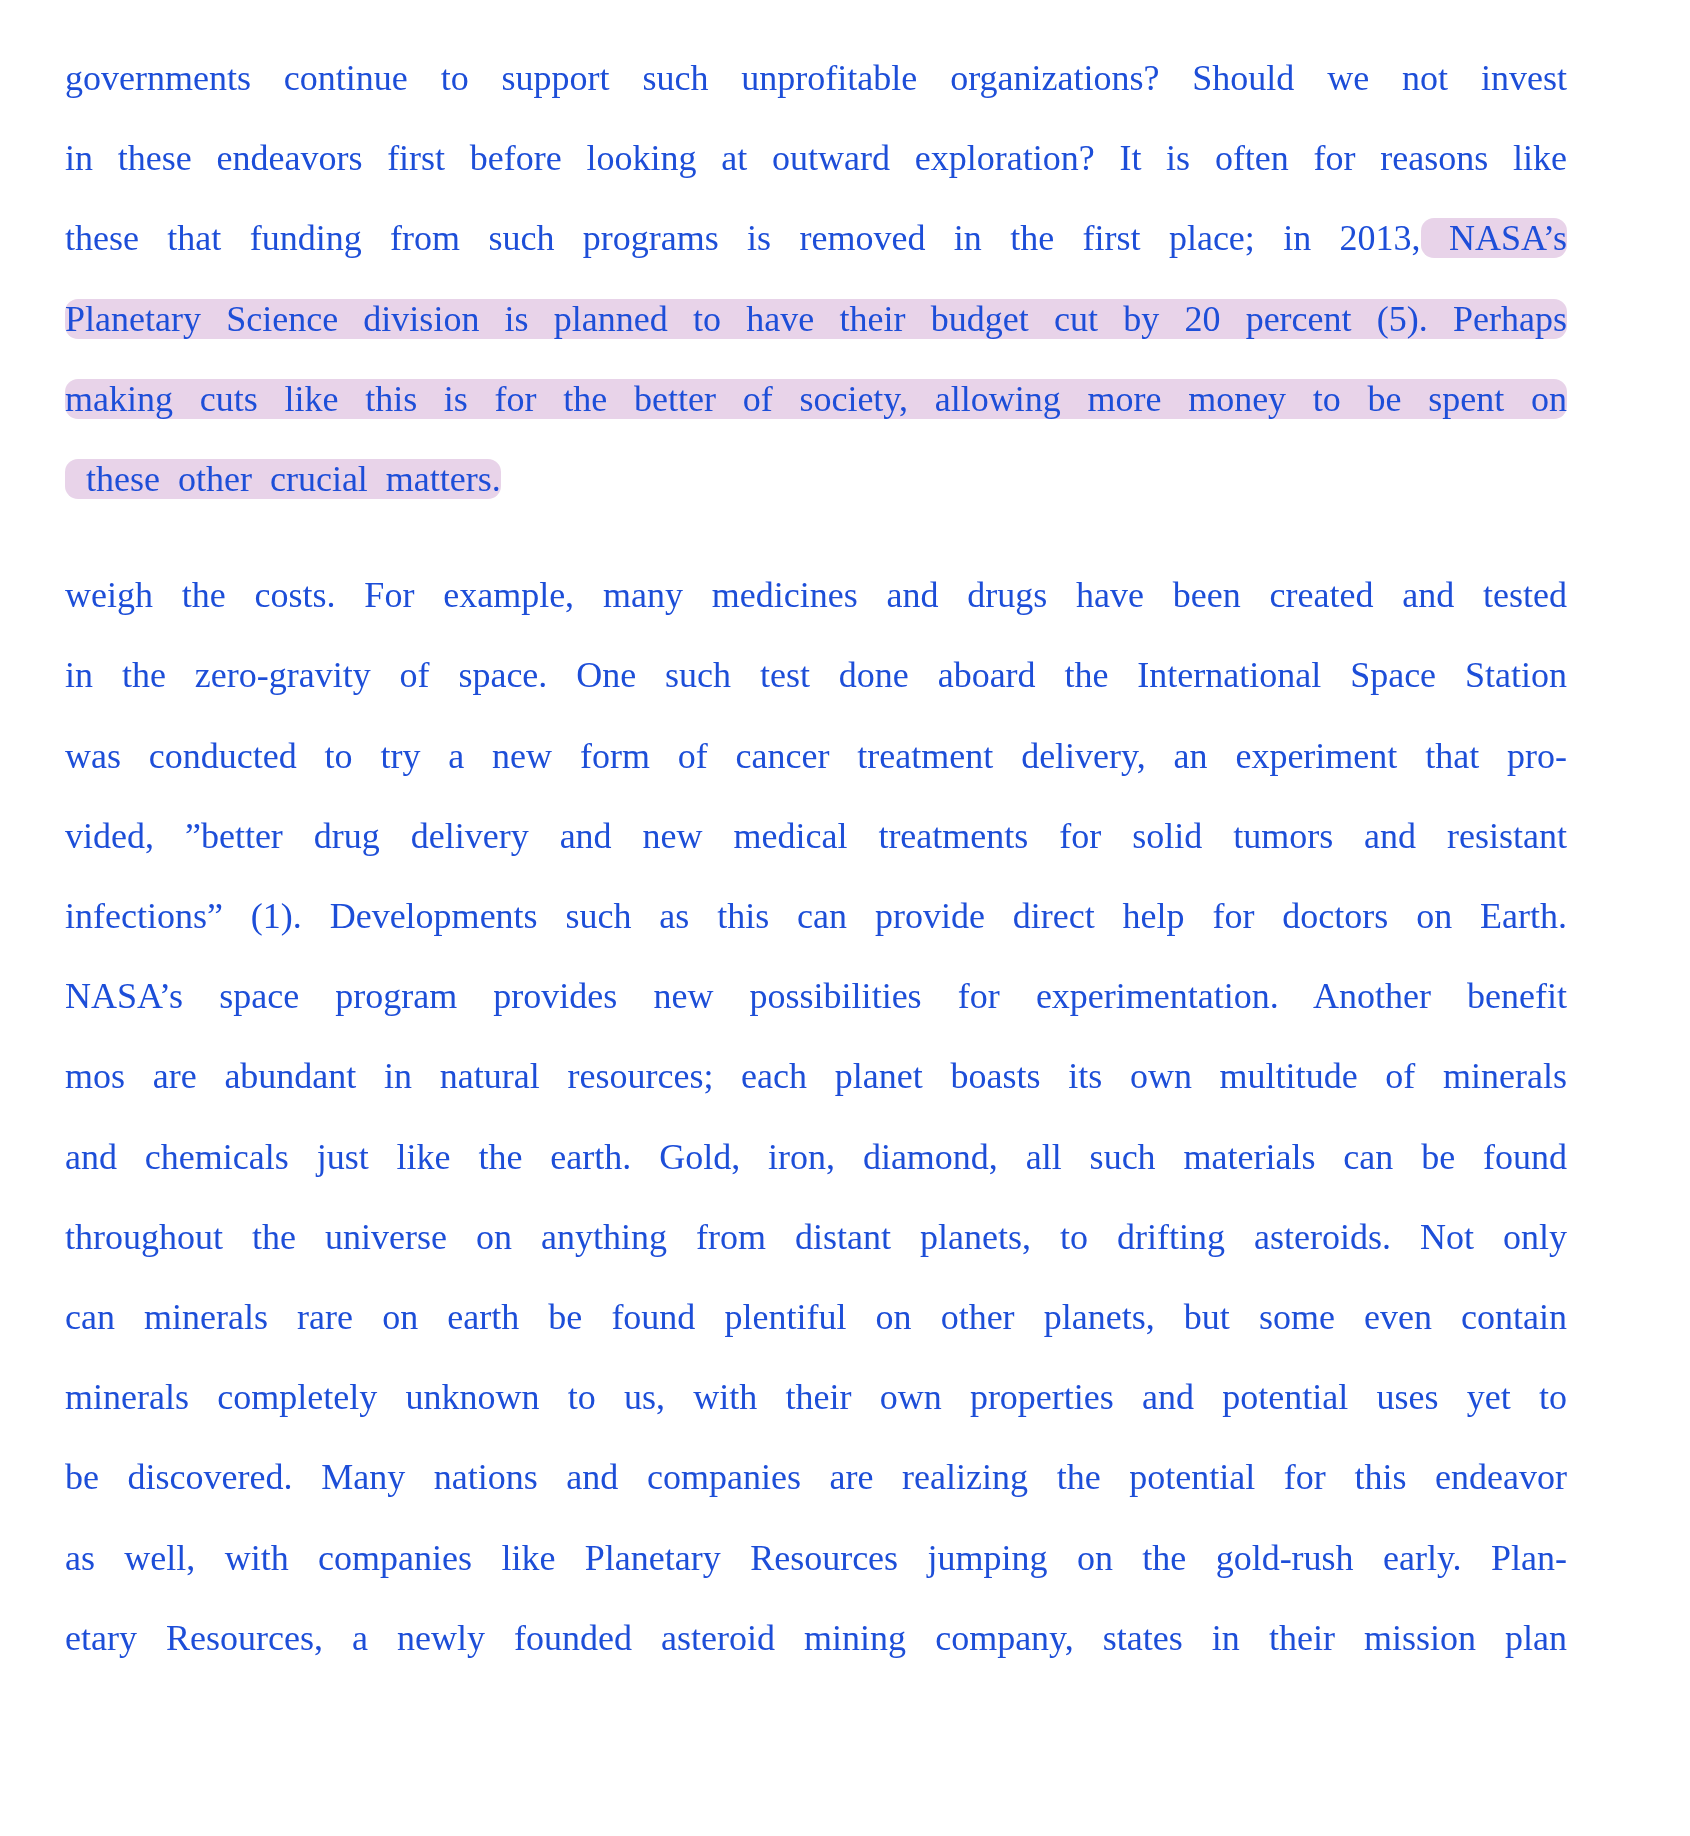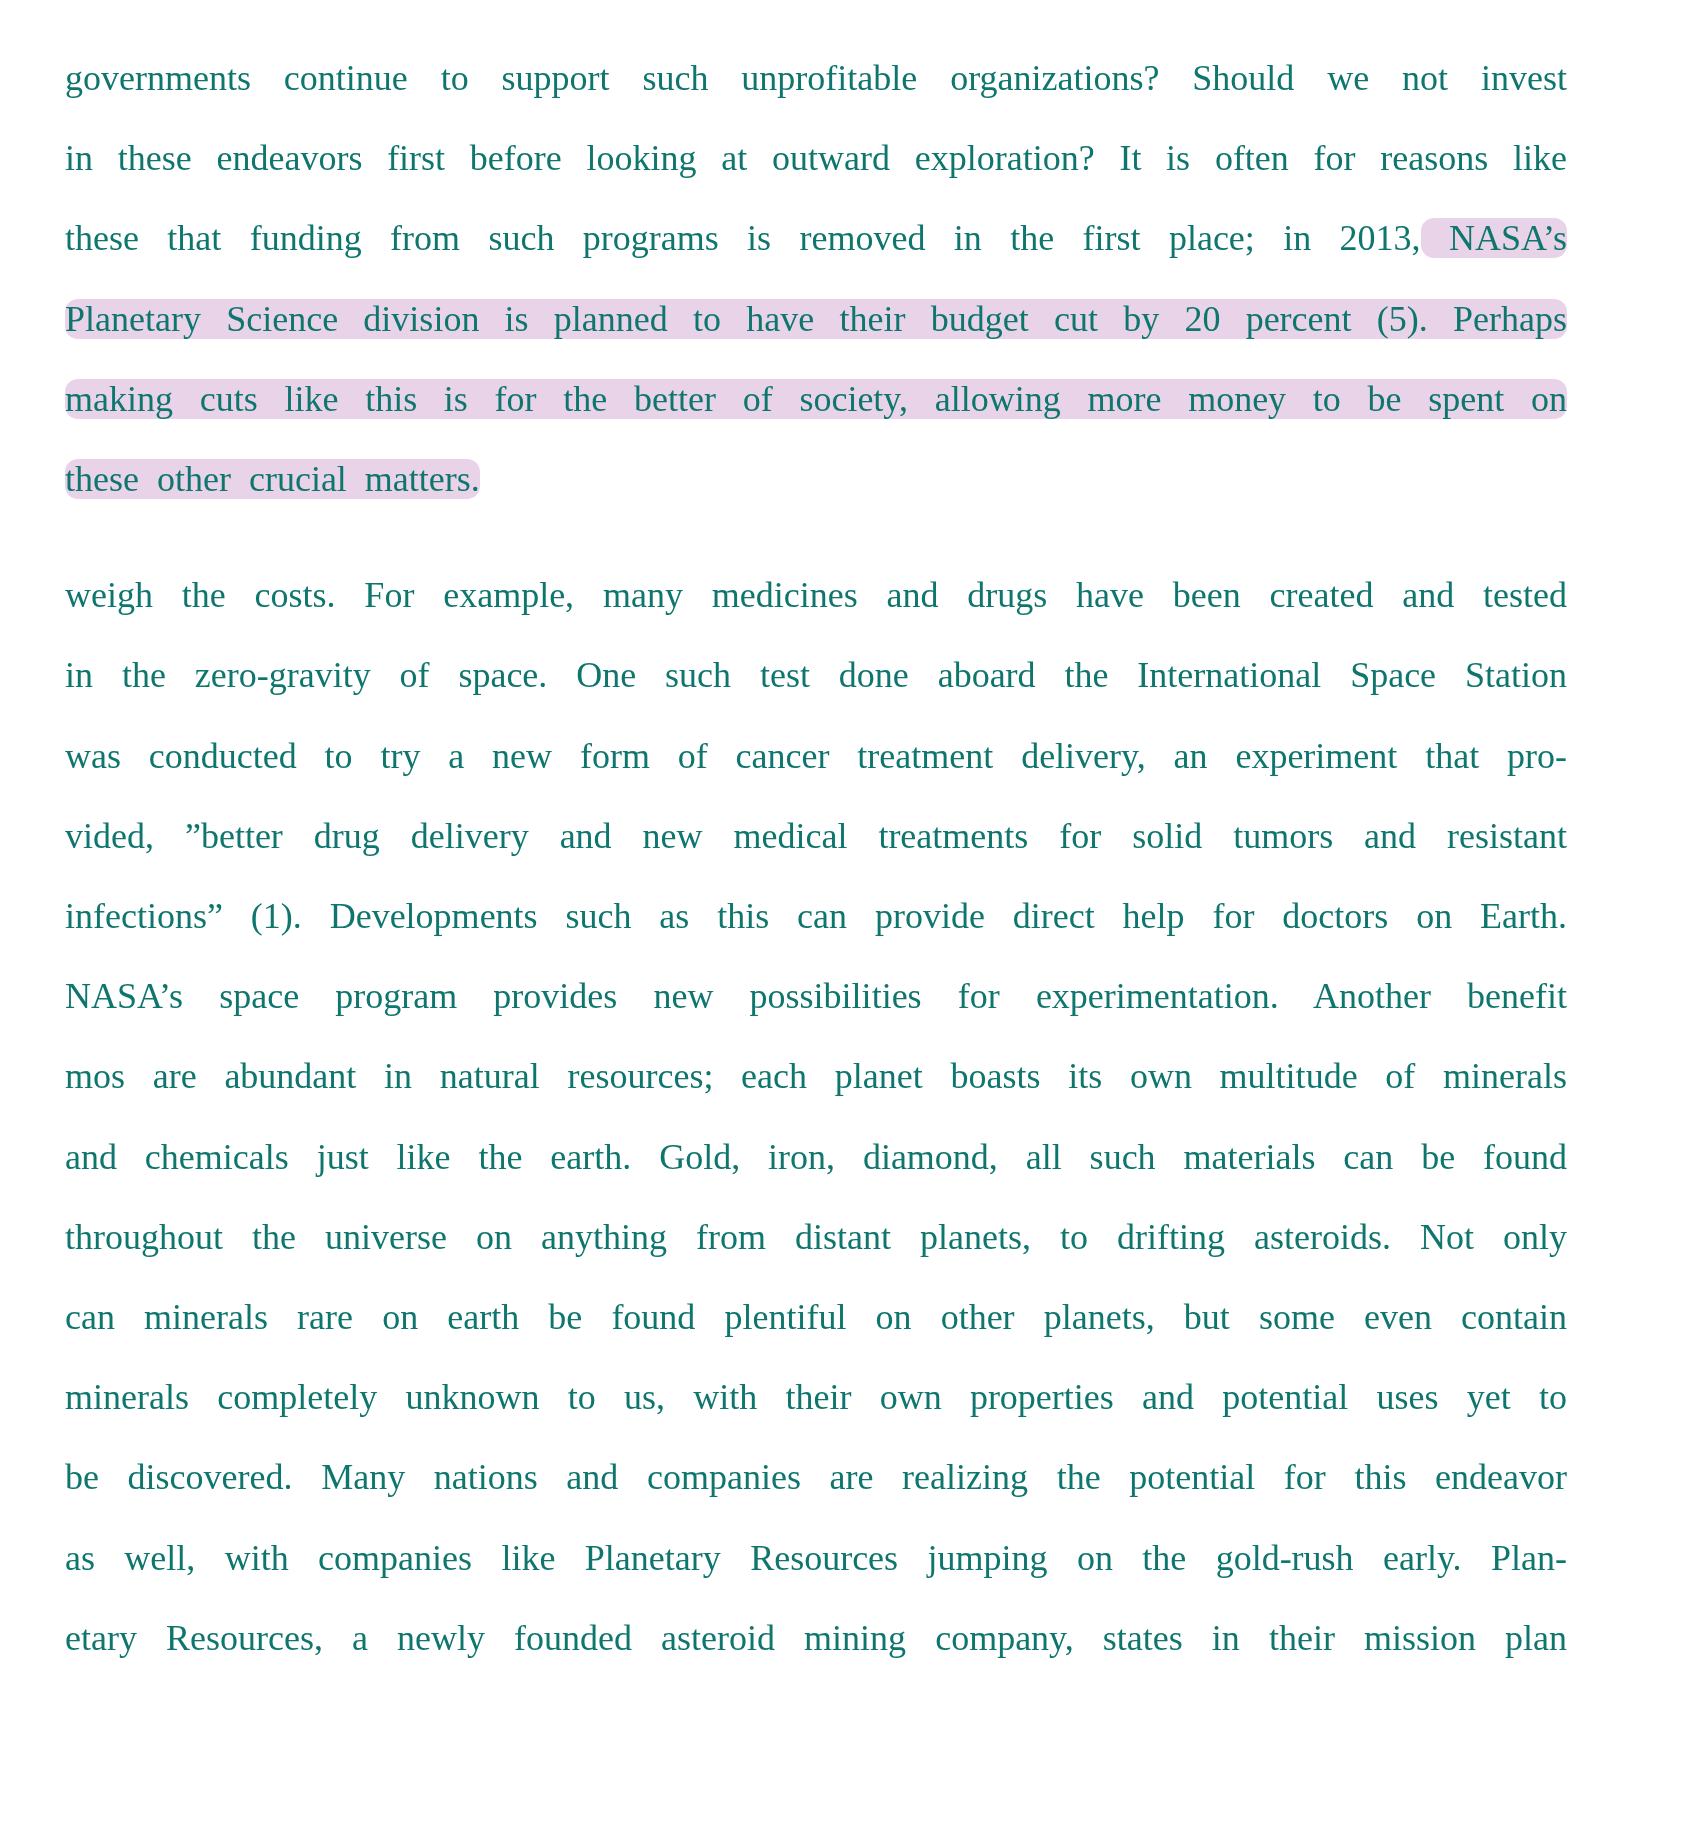--- a/index.html
+++ b/index.html
@@ -8,21 +8,21 @@
     background: #ffffff;
   }
   .doc {
     position: relative;
     box-sizing: border-box;
     width: 1690px;
     height: 1836px;
     padding: 38px 123px 0 65px;
     overflow: hidden;
     background: #ffffff;
-    color: #0f766e;
+    color: #1d4ed8;
     font-family: "Liberation Serif", serif;
     font-size: 36px;
     line-height: 80.2px;
   }
   .paragraph + .paragraph {
     margin-top: 36px;
   }
   .line {
     text-align: justify;
     text-align-last: justify;
@@ -41,21 +41,21 @@
 <body>
 
 <main class="doc">
   <section id="paragraphs">
       <div class="paragraph">
         <div class="line"><span>governments continue to support such unprofitable organizations? Should we not invest</span></div>
         <div class="line"><span>in these endeavors first before looking at outward exploration? It is often for reasons like</span></div>
         <div class="line"><span>these that funding from such programs is removed in the first place; in 2013,</span><span class="hl" style="background-color: rgb(232, 211, 233);"> NASA’s</span></div>
         <div class="line"><span class="hl" style="background-color: rgb(232, 211, 233); margin-top: 40px;">Planetary Science division is planned to have their budget cut by 20 percent (5). Perhaps</span></div>
         <div class="line"><span class="hl" style="background-color: rgb(232, 211, 233);">making cuts like this is for the better of society, allowing more money to be spent on</span></div>
-        <div class="line no-justify"><span class="hl" style="background-color: rgb(232, 211, 233);">these other crucial matters.</span></div>
+        <div class="line no-justify"><span class="hl" style="background-color: rgb(232, 211, 233); padding-left: 21px;">these other crucial matters.</span></div>
       </div>
       <div class="paragraph">
         <div class="line"><span>weigh the costs. For example, many medicines and drugs have been created and tested</span></div>
         <div class="line"><span>in the zero-gravity of space. One such test done aboard the International Space Station</span></div>
         <div class="line"><span>was conducted to try a new form of cancer treatment delivery, an experiment that pro-</span></div>
         <div class="line"><span>vided, ”better drug delivery and new medical treatments for solid tumors and resistant</span></div>
         <div class="line"><span>infections” (1). Developments such as this can provide direct help for doctors on Earth.</span></div>
         <div class="line"><span>NASA’s space program provides new possibilities for experimentation. Another benefit</span></div>
         <div class="line"><span>mos are abundant in natural resources; each planet boasts its own multitude of minerals</span></div>
         <div class="line"><span>and chemicals just like the earth. Gold, iron, diamond, all such materials can be found</span></div>

